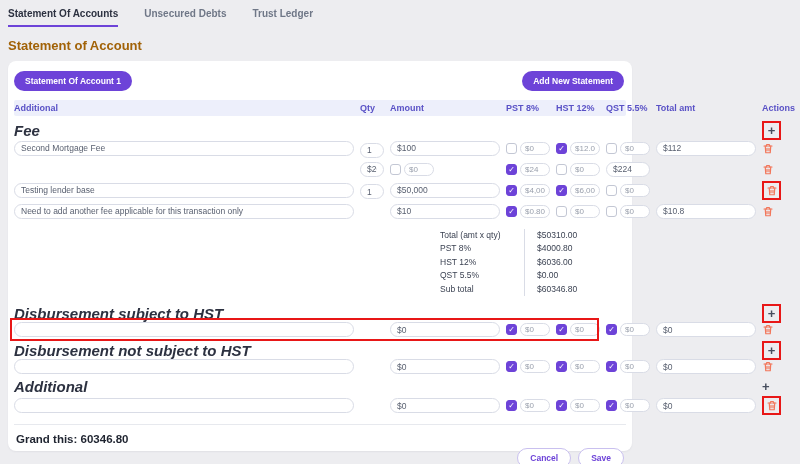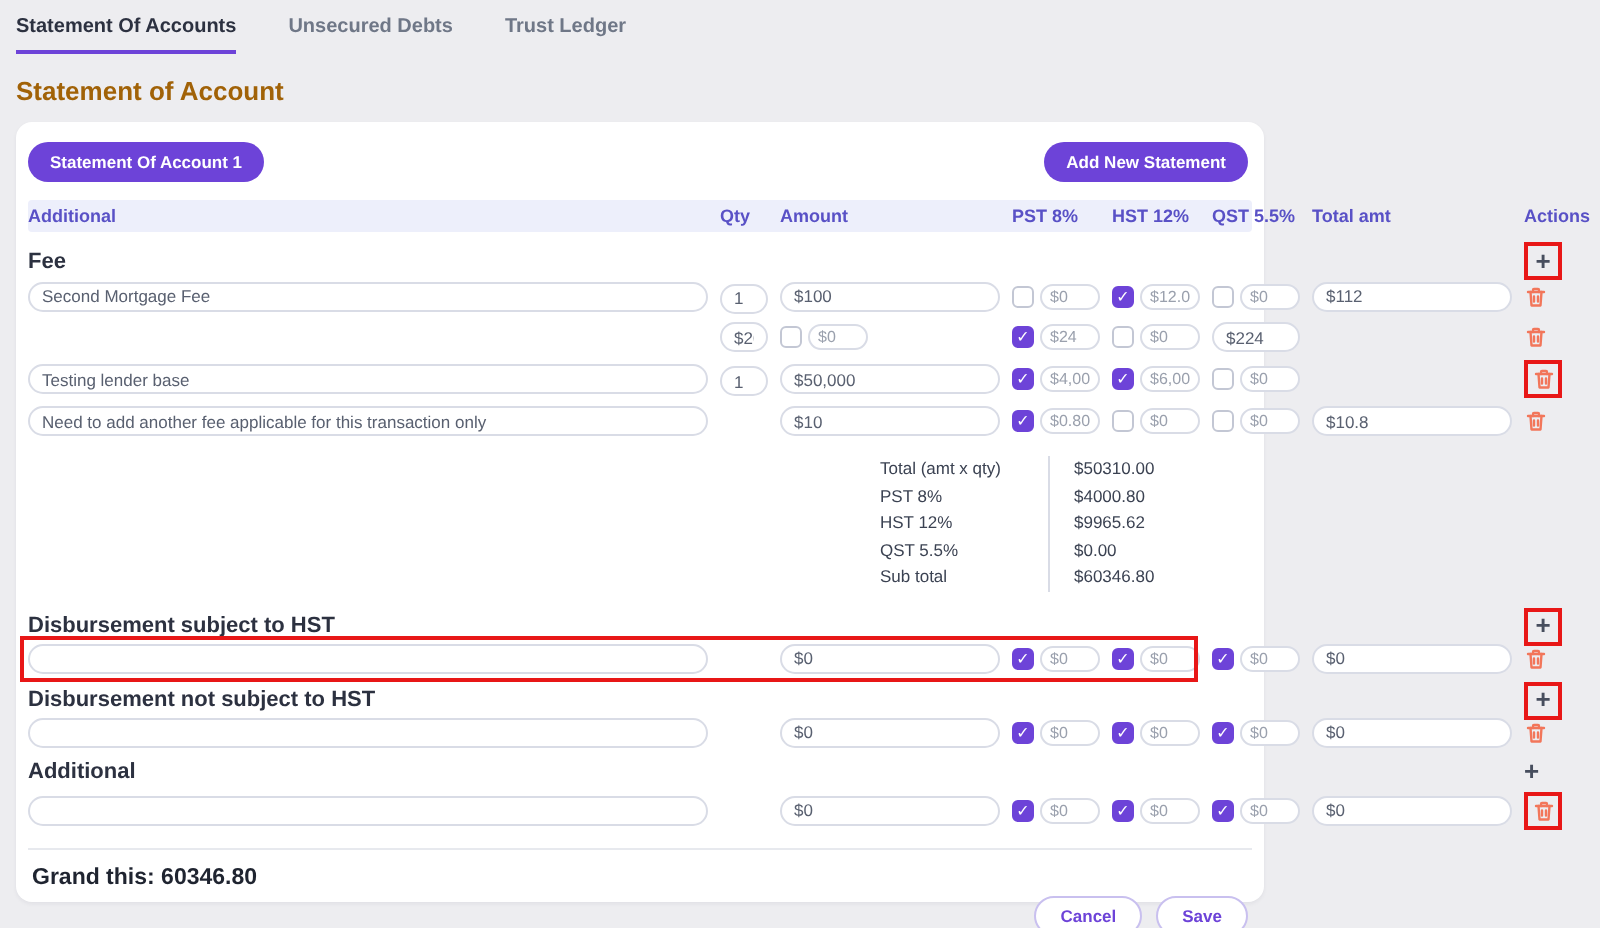--- a/index.html
+++ b/index.html
@@ -29,21 +29,21 @@
   .pill{background:var(--accent); color:#fff; border:none; border-radius:13px;
         font-family:inherit; font-size:8.5px; font-weight:700; padding:5px 11px; cursor:pointer;}
 
   .grid{display:grid; grid-template-columns:340px 24px 110px 44px 44px 44px 100px 1fr;
         column-gap:6px; align-items:center;}
   .thead{background:var(--header-bg); height:16px; font-size:9px; font-weight:700;
          color:var(--header-text); border-radius:2px; margin-bottom:5px; white-space:nowrap;}
   .thead .h-actions{justify-self:end; padding-right:1px;}
 
   .section-head{height:16px; margin-top:3px;}
-  .section-title{grid-column:1 / span 7; font-size:11px; font-weight:700; color:var(--text-dark);}
+  .section-title{grid-column:1 / span 7; font-size:15px; font-weight:700; color:var(--text-dark);font-style:italic;}
   .cell-actions{grid-column:8; display:flex; justify-content:center; align-items:center;}
 
   .row{margin:2px 0 4px; position:relative;}
   .row.highlighted::after{content:""; position:absolute; left:-4px; right:27px; top:-4px;
         bottom:-4px; border:2px solid var(--annotation); pointer-events:none;}
 
   input.txt{width:100%; height:15px; border:1px solid var(--input-border); border-radius:8px;
         font-family:inherit; font-size:8.5px; color:var(--input-text); padding:0 6px; outline:none;
         background:#fff;}
   input.mini{width:30px; height:13px; border:1px solid var(--input-border); border-radius:7px;
@@ -225,21 +225,21 @@
           <div class="t-row">
             <div class="t-label">Total (amt x qty)</div>
             <div class="t-value">$50310.00</div>
           </div>
           <div class="t-row">
             <div class="t-label">PST 8%</div>
             <div class="t-value">$4000.80</div>
           </div>
           <div class="t-row">
             <div class="t-label">HST 12%</div>
-            <div class="t-value">$9965.62</div>
+            <div class="t-value">$6036.00</div>
           </div>
           <div class="t-row">
             <div class="t-label">QST 5.5%</div>
             <div class="t-value">$0.00</div>
           </div>
           <div class="t-row">
             <div class="t-label">Sub total</div>
             <div class="t-value">$60346.80</div>
           </div>
         </div>

